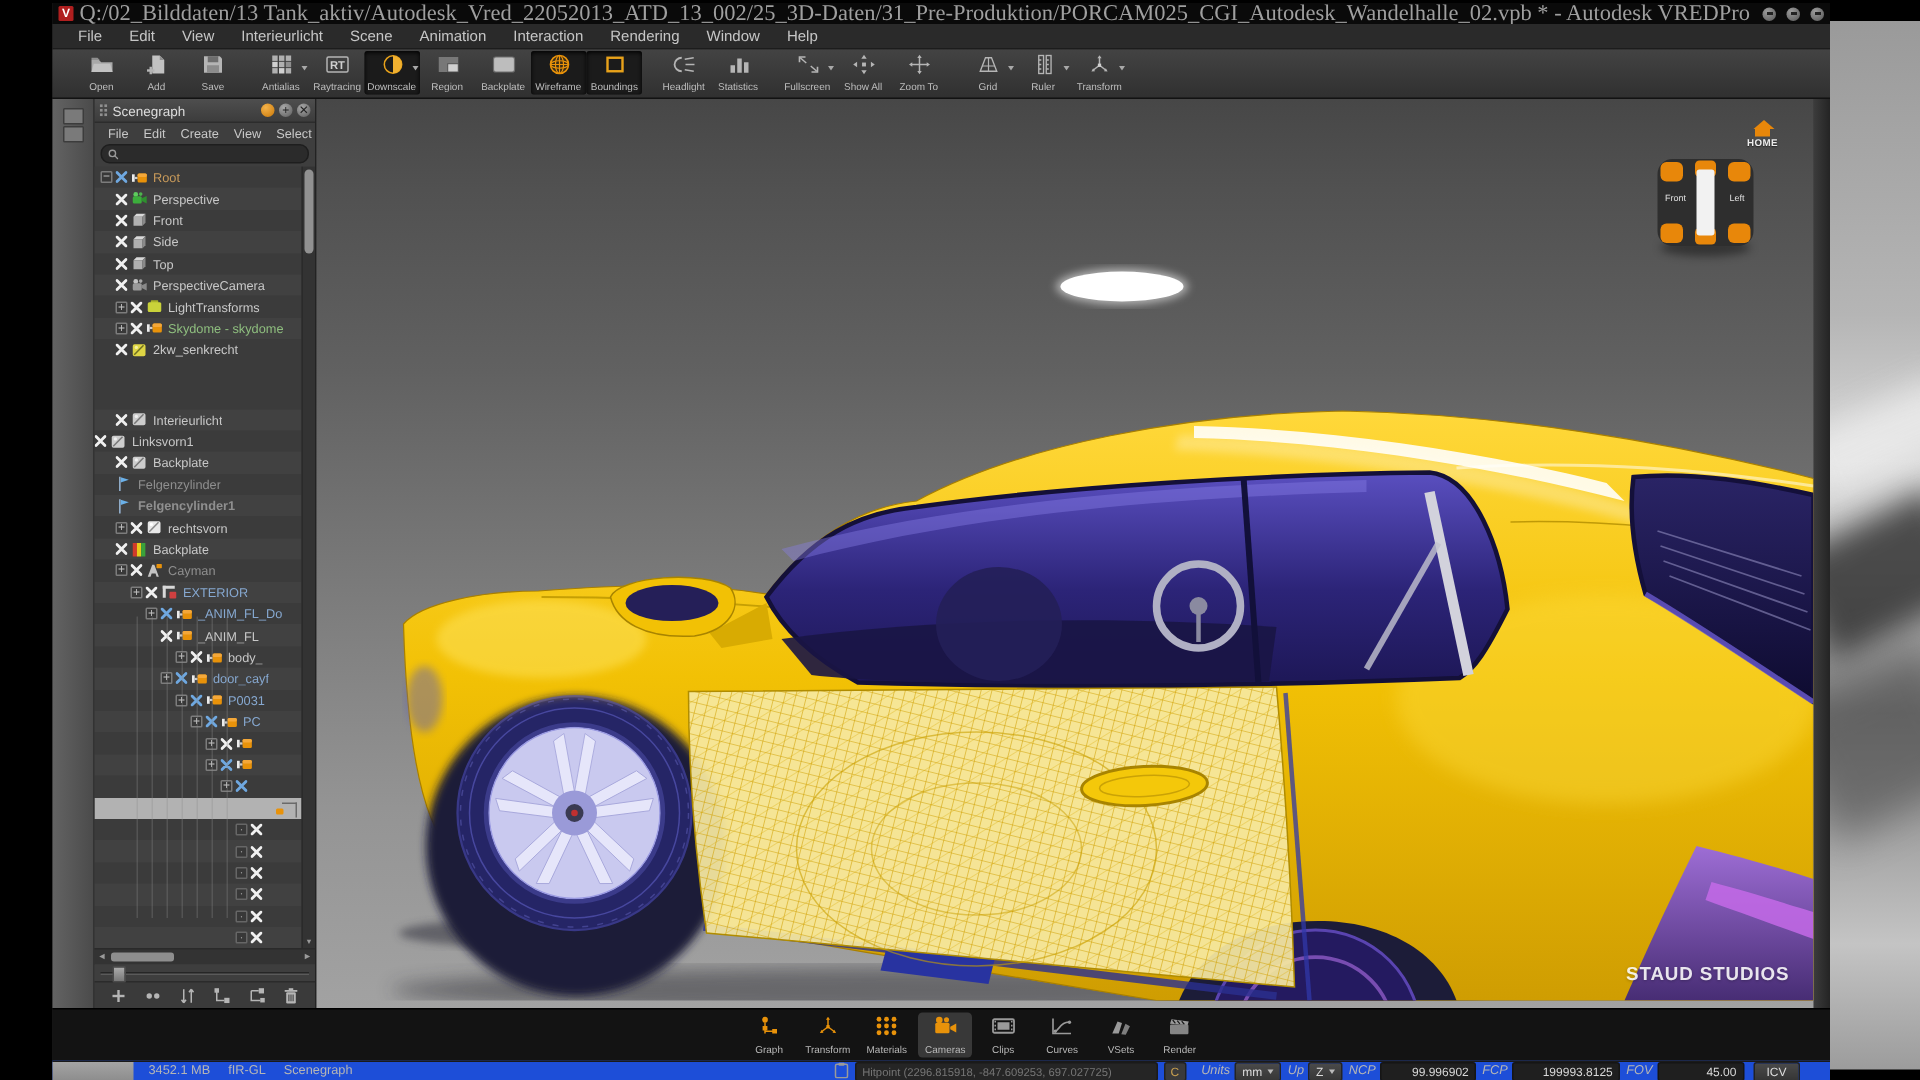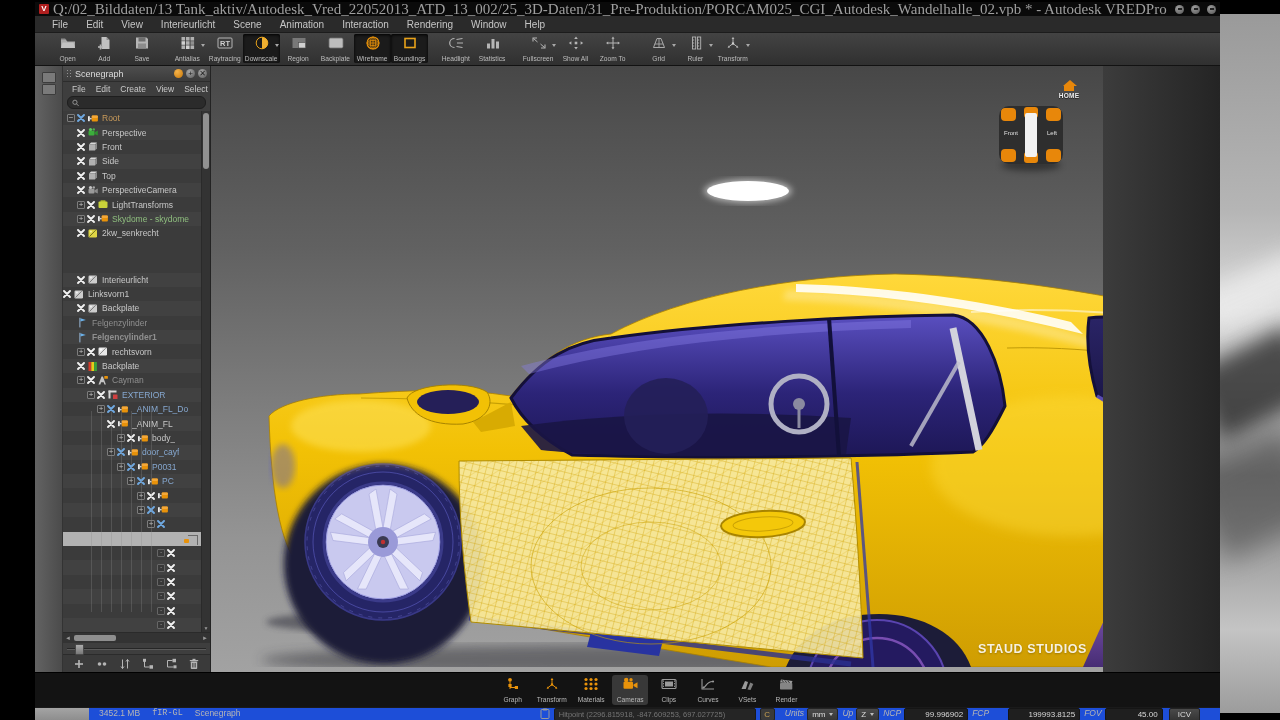--- a/index.html
+++ b/index.html
@@ -76,21 +76,21 @@
   .hthumb{position:absolute;left:11px;top:2px;width:42px;height:6px;background:#8e8e8e;border-radius:2px;}
   .harrow{position:absolute;top:1px;font-size:6px;color:#9a9a9a;line-height:8px;}
   .harrow.l{left:2px;} .harrow.r{right:2px;}
   .pslider{height:11px;position:relative;flex:0 0 auto;background:#3e3e3e;}
   .groove{position:absolute;left:4px;right:4px;top:5px;height:1px;background:#262626;border-bottom:1px solid #5a5a5a;}
   .sthumb{position:absolute;left:12px;top:1px;width:7px;height:9px;background:linear-gradient(#ababab,#787878);border:1px solid #4a4a4a;border-radius:1px;}
   .ptools{height:17px;background:#3a3a3a;border-top:1px solid #2b2b2b;display:flex;align-items:center;justify-content:space-around;padding:0 5px;flex:0 0 auto;}
   .ptools .pt svg{width:12px;height:12px;display:block;}
 
   
-  .viewport{width:892px;position:relative;overflow:hidden;
+  .viewport{width:998px;position:relative;overflow:hidden;
     background:linear-gradient(180deg,#474747 0%,#515151 10%,#616161 30%,#7c7c7c 55%,#949494 78%,#a2a2a2 100%);}
   .viewport svg.scene{position:absolute;left:0;top:0;width:998px;height:601px;}
   .rightedge{flex:1;background:linear-gradient(90deg,#3c3c3c,#242424);}
 
   .viewcube{position:absolute;right:40px;top:40px;width:64px;height:58px;}
   .vc-shadow{position:absolute;left:2px;bottom:-7px;width:60px;height:12px;background:rgba(0,0,0,.4);border-radius:50%;filter:blur(3px);}
   .vc-body{position:absolute;inset:0;background:#2e2e2e;border-radius:10px;overflow:hidden;}
   .vc-corner{position:absolute;width:15px;height:13px;background:#e8870a;border-radius:4px;}
   .vc-ctab{position:absolute;left:25px;width:14px;height:11px;background:#e8870a;border-radius:3px;}
   .vc-bar{position:absolute;left:26px;top:7px;width:12px;height:44px;background:#f2f2f2;border-radius:2px;}
@@ -107,30 +107,30 @@
   .dockbar{height:34px;background:#131313;display:flex;align-items:center;justify-content:center;gap:3px;border-top:1px solid #000;flex:0 0 auto;transform:none;}
   .dockbar .inner{display:flex;gap:3px;transform:translateX(22px);}
   .dbtn{width:36px;height:30px;display:flex;flex-direction:column;align-items:center;justify-content:center;border-radius:3px;gap:1px;}
   .dbtn.active{background:#383838;}
   .dbtn svg{width:16px;height:14px;}
   .dbtn .lbl{font-size:7px;color:#b8b8b8;transform:scale(.95);white-space:nowrap;}
 
   
   .statusbar{height:15px;background:#1d4ed8;display:flex;align-items:flex-start;font-size:8.5px;color:#b5b5b5;border-top:1px solid #1a1a1a;padding-right:20px;flex:0 0 auto;}
   .corner{width:54px;height:100%;background:linear-gradient(#a4a4a4,#888);margin-right:10px;flex:0 0 auto;}
-  .smem{margin-right:12px;} .smode{margin-right:12px;font-family:Liberation Mono, monospace;} .spanel{margin-right:12px;}
+  .smem{margin-right:12px;} .smode{margin-right:12px;} .spanel{margin-right:12px;}
   .spacer{flex:1;}
   .clip svg{width:10px;height:11px;display:block;}
   .hitfld{width:192px;height:11px;background:#252525;border:1px solid #1a1a1a;border-radius:2px;color:#757575;font-size:7.5px;line-height:11px;padding:0 4px;margin:0 4px;white-space:nowrap;overflow:hidden;}
   .cbtn{width:13px;height:11px;background:#3a3a3a;border:1px solid #222;color:#c8a050;font-size:8px;text-align:center;line-height:11px;border-radius:2px;margin-right:6px;}
   .slbl{margin:0 3px 0 4px;font-style:italic;}
   .sel{height:11px;background:linear-gradient(#4a4a4a,#373737);border:1px solid #242424;border-radius:2px;padding:0 4px;font-size:8px;color:#ddd;display:flex;align-items:center;gap:4px;}
   .sel .arr{width:0;height:0;border-left:2.5px solid transparent;border-right:2.5px solid transparent;border-top:3px solid #bbb;}
   .fld{height:11px;background:#1f1f1f;border:1px solid #151515;border-radius:2px;padding:0 4px;font-size:8px;color:#d8d8d8;display:flex;align-items:center;justify-content:flex-end;}
-  .fld.ncp{width:54px;} .fld.fcp{width:62px;margin-left:16px;} .fld.fov{width:48px;}
+  .fld.ncp{width:54px;} .fld.fcp{width:62px;} .fld.fov{width:48px;}
   .icv{height:12px;padding:0 8px;background:linear-gradient(#4a4a4a,#333);border:1px solid #222;border-radius:2px;font-size:8px;color:#ddd;line-height:12px;margin-left:6px;}
 </style>
 </head>
 <body>
 
 <div id="screen">
   <div class="desktop">
     <div class="swirl"></div>
     <div class="streak1"></div>
     <div class="streak2"></div>

